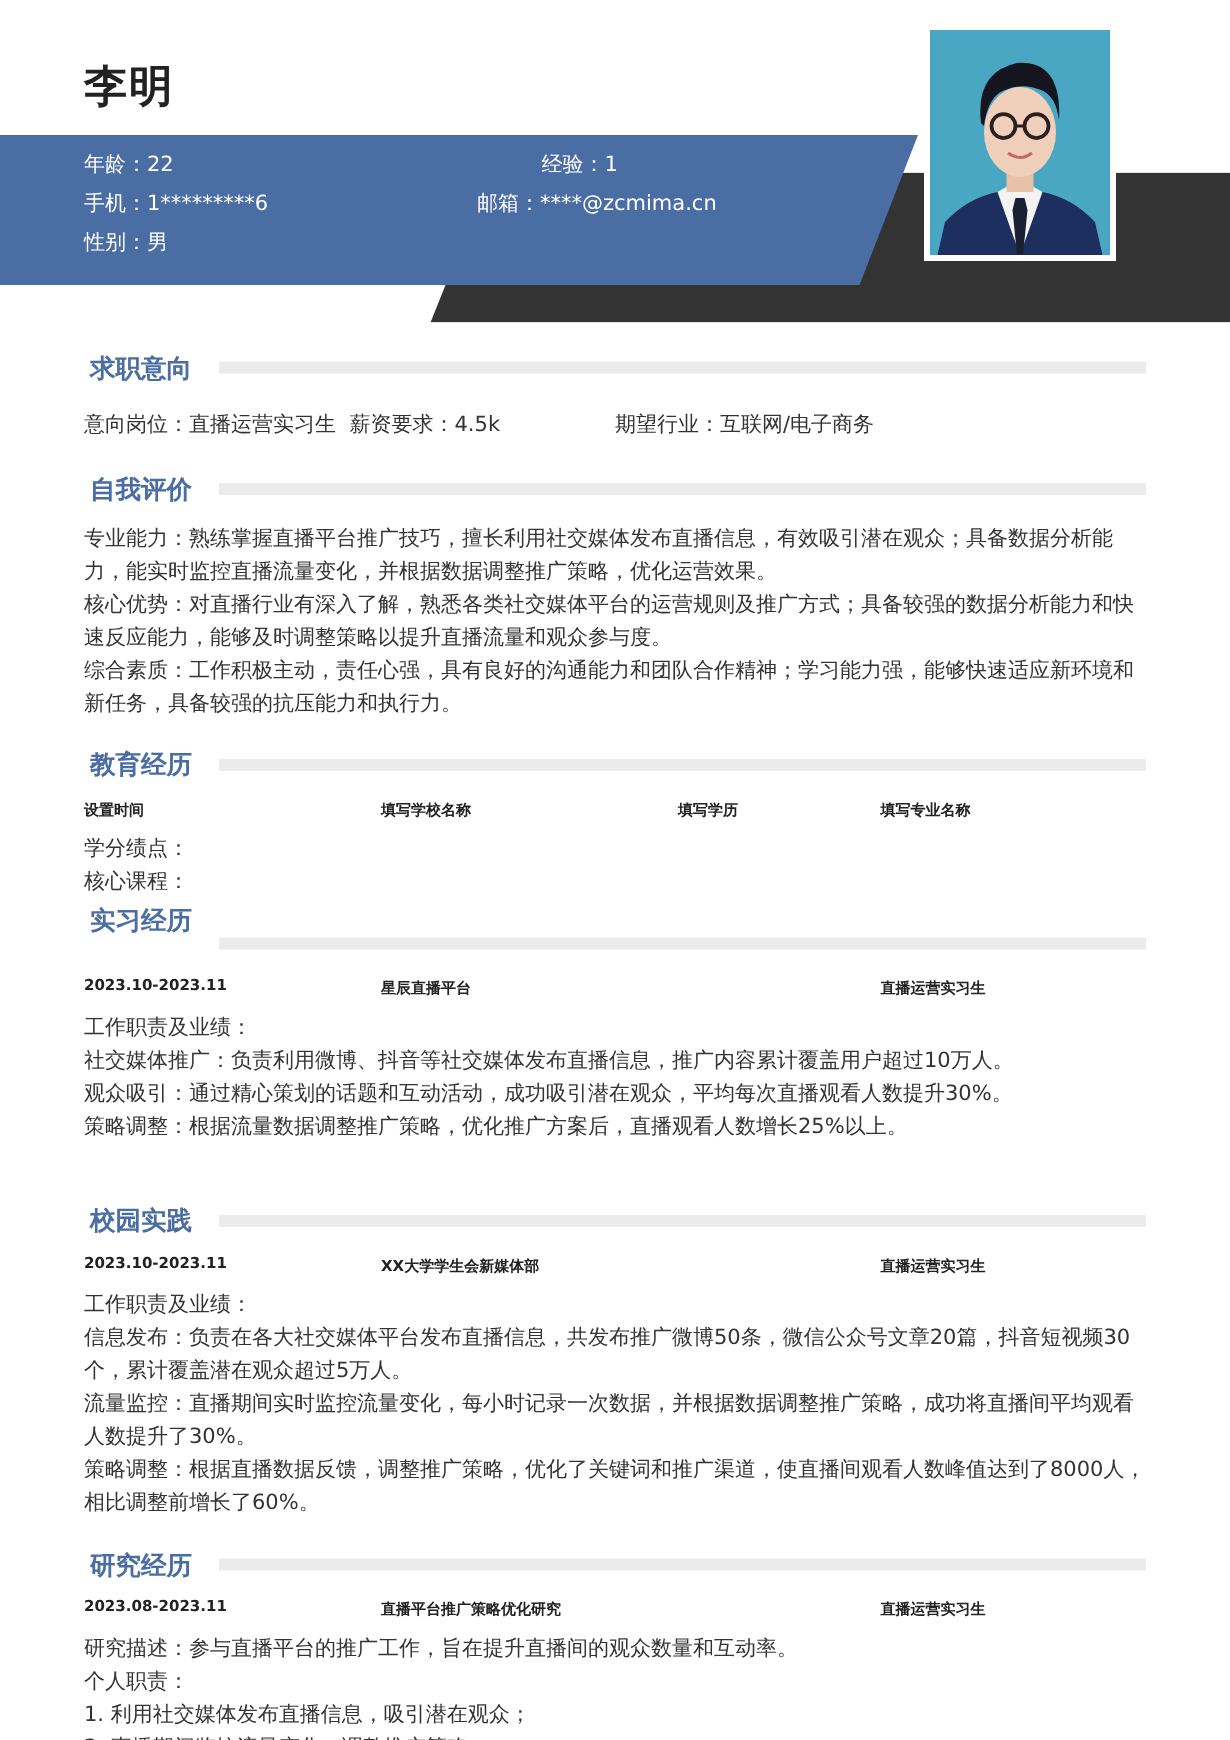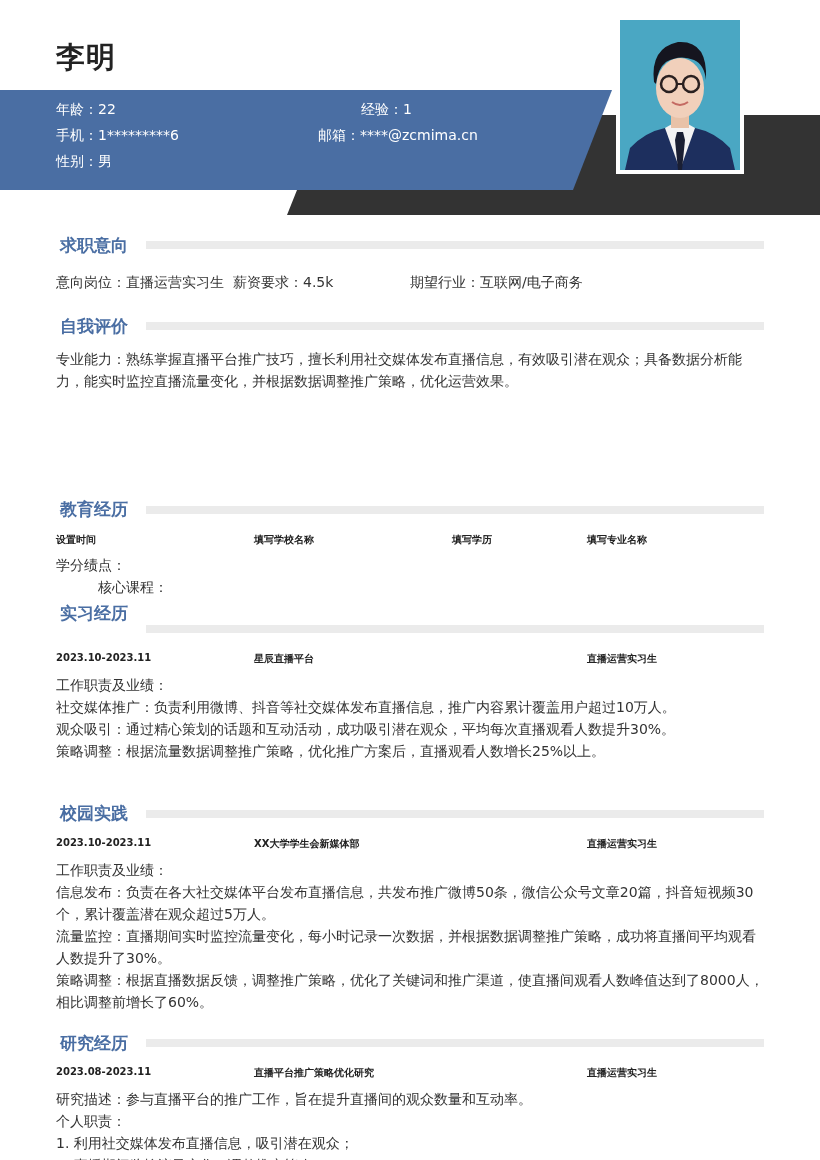--- a/index.html
+++ b/index.html
@@ -88,30 +88,32 @@
 <div class="section-title" style="top:234px;">求职意向</div>
 <div class="section-bar" style="top:241px;"></div>
 <div class="line" style="top:274px;">意向岗位：直播运营实习生</div>
 <div class="line" style="left:233px; top:274px;">薪资要求：4.5k</div>
 <div class="line" style="left:410px; top:274px;">期望行业：互联网/电子商务</div>
 
 <div class="section-title" style="top:315px;">自我评价</div>
 <div class="section-bar" style="top:322px;"></div>
 <div class="text" style="top:348px;">
   <div>专业能力：熟练掌握直播平台推广技巧，擅长利用社交媒体发布直播信息，有效吸引潜在观众；具备数据分析能力，能实时监控直播流量变化，并根据数据调整推广策略，优化运营效果。</div>
+  <div>核心优势：对直播行业有深入了解，熟悉各类社交媒体平台的运营规则及推广方式；具备较强的数据分析能力和快速反应能力，能够及时调整策略以提升直播流量和观众参与度。</div>
+  <div>综合素质：工作积极主动，责任心强，具有良好的沟通能力和团队合作精神；学习能力强，能够快速适应新环境和新任务，具备较强的抗压能力和执行力。</div>
 </div>
 
 <div class="section-title" style="top:498px;">教育经历</div>
 <div class="section-bar" style="top:506px;"></div>
 <div class="row-bold" style="left:56px; top:533px;">设置时间</div>
 <div class="row-bold" style="left:254px; top:533px;">填写学校名称</div>
 <div class="row-bold" style="left:452px; top:533px;">填写学历</div>
 <div class="row-bold" style="left:587px; top:533px;">填写专业名称</div>
 <div class="line" style="top:557px;">学分绩点：</div>
-<div class="line" style="top:579px;margin-left:42px;">核心课程：</div>
+<div class="line" style="top:579px;">核心课程：</div>
 
 <div class="section-title" style="top:602px;">实习经历</div>
 <div class="section-bar" style="top:625px;"></div>
 <div class="row-bold" style="left:56px; top:652px;">2023.10-2023.11</div>
 <div class="row-bold" style="left:254px; top:652px;">星辰直播平台</div>
 <div class="row-bold" style="left:587px; top:652px;">直播运营实习生</div>
 <div class="text" style="top:674px;">
   <div>工作职责及业绩：</div>
   <div>社交媒体推广：负责利用微博、抖音等社交媒体发布直播信息，推广内容累计覆盖用户超过10万人。</div>
   <div>观众吸引：通过精心策划的话题和互动活动，成功吸引潜在观众，平均每次直播观看人数提升30%。</div>

